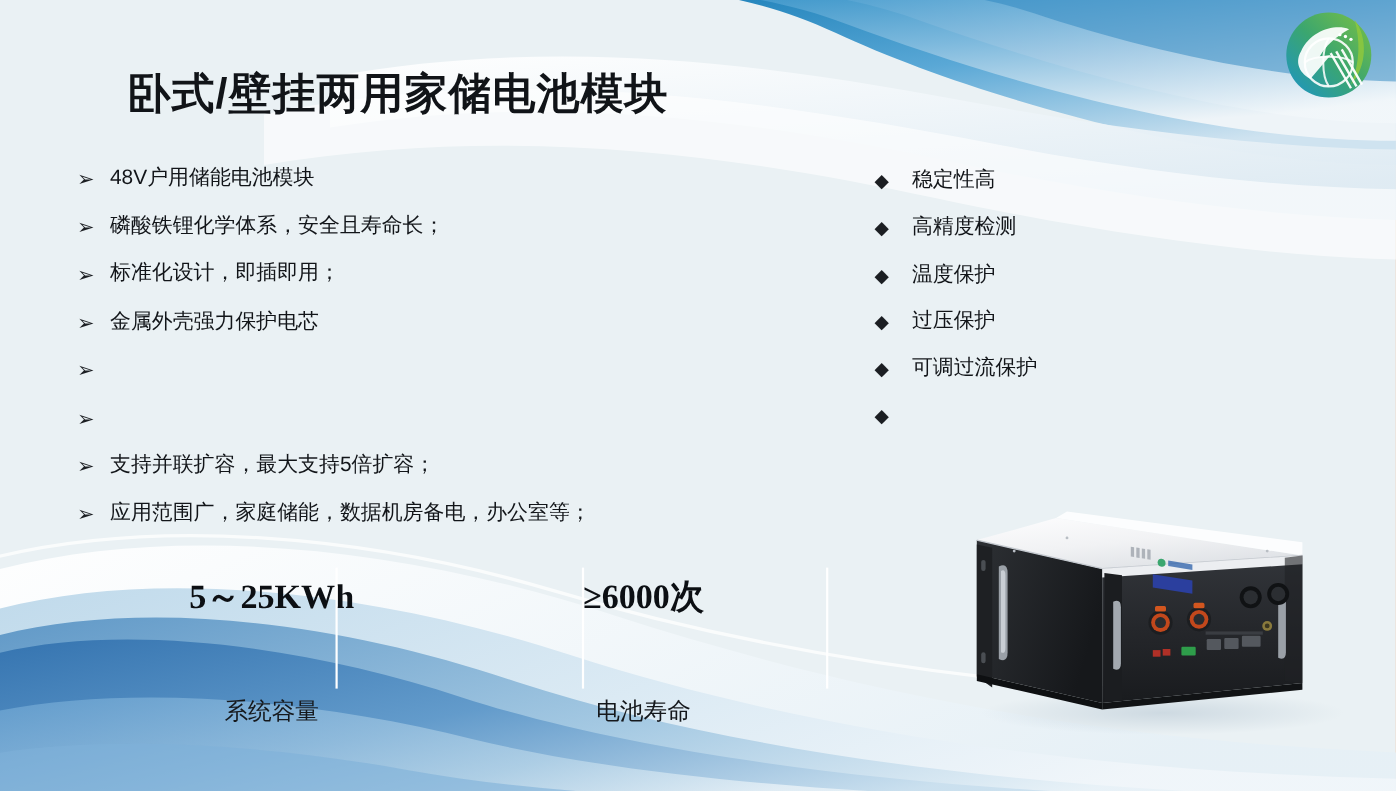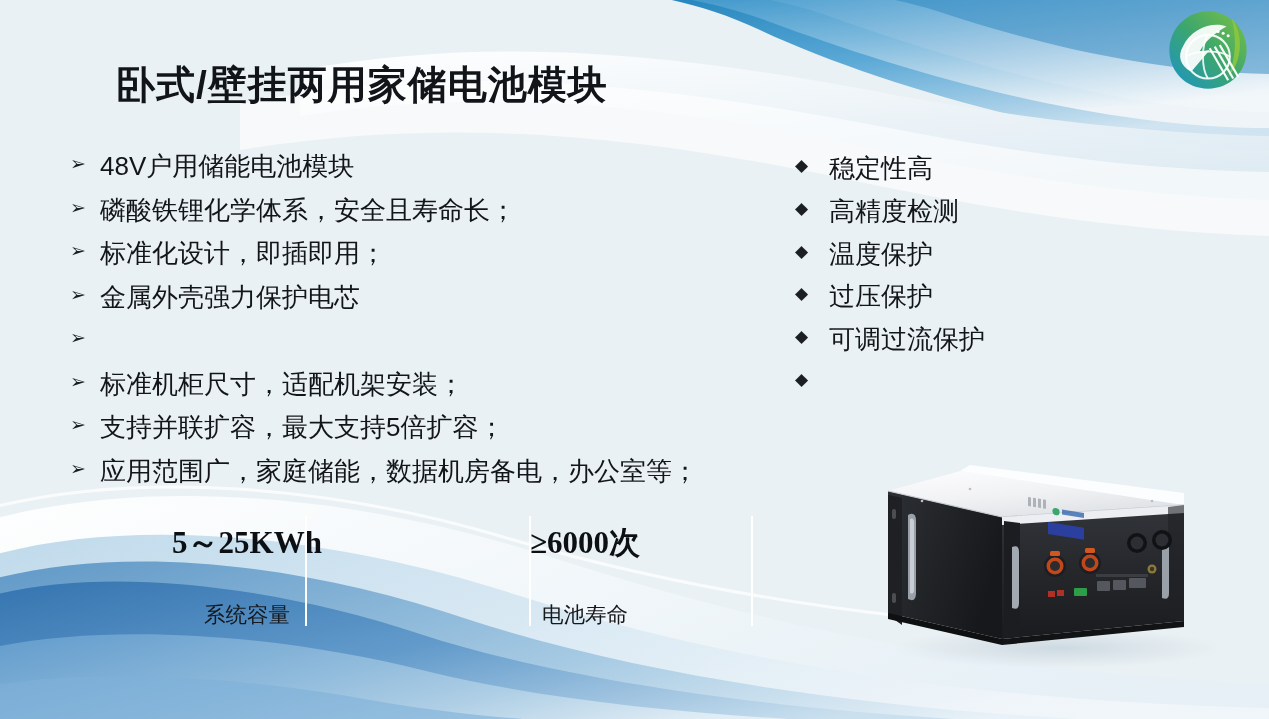--- a/index.html
+++ b/index.html
@@ -66,40 +66,41 @@
     padding-top: 4px;
     font-family: "DejaVu Sans", sans-serif;
   }
   .marker-diamond {
     width: 34px;
     font-size: 17px;
     padding-top: 5px;
     font-family: "DejaVu Sans", sans-serif;
   }
   .bullet-text {
-    font-size: 26px;
+    font-size: 19px;
     line-height: 1.25;
     white-space: nowrap;
     color: #121519;
   }
   #stats {
     position: absolute;
     left: 78px;
     top: 512px;
     width: 676px;
     height: 118px;
     display: flex;
   }
   .stat-cell {
     position: relative;
     flex: 1 1 0;
     display: flex;
     flex-direction: column;
     align-items: center;
     justify-content: flex-start;
+    gap: 32px;
   }
   .stat-value {
     font-size: 31px;
     font-weight: 700;
     color: #0c0f13;
     margin-top: 10px;
     white-space: nowrap;
     font-family: "Liberation Serif", "DejaVu Serif", serif;
   }
   .stat-label {
@@ -242,21 +243,20 @@
     </li>
     <li class="bullet-row">
       <span class="marker marker-arrow">➢</span>
       <span class="bullet-text">金属外壳强力保护电芯</span>
     </li>
     <li class="bullet-row">
       <span class="marker marker-arrow">➢</span>
     </li>
     <li class="bullet-row">
       <span class="marker marker-arrow">➢</span>
-      <span class="bullet-text">标准机柜尺寸，适配机架安装；</span>
     </li>
     <li class="bullet-row">
       <span class="marker marker-arrow">➢</span>
       <span class="bullet-text">支持并联扩容，最大支持5倍扩容；</span>
     </li>
     <li class="bullet-row">
       <span class="marker marker-arrow">➢</span>
       <span class="bullet-text">应用范围广，家庭储能，数据机房备电，办公室等；</span>
     </li>
   </ul>

